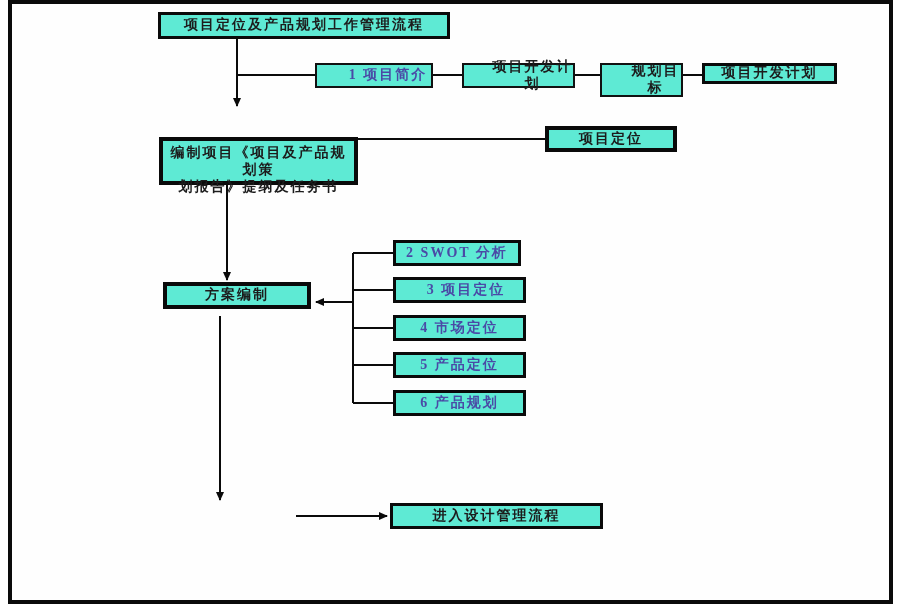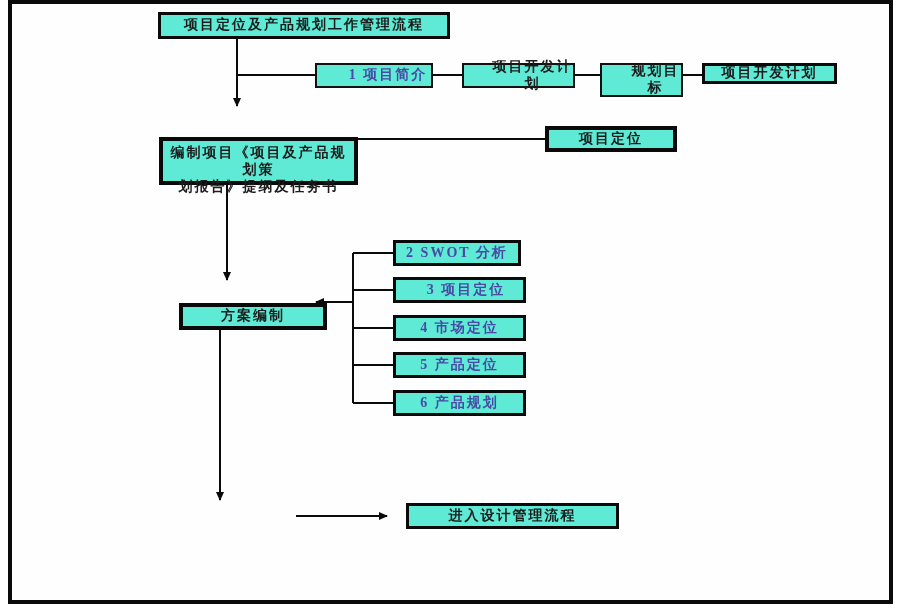--- a/index.html
+++ b/index.html
@@ -56,28 +56,28 @@
   .multiline { flex-direction: column; justify-content: space-evenly; padding: 4px 2px; }
 
   
   .pos-title   { left: 158px; top: 12px;  width: 292px; height: 27px; }
   .pos-intro   { left: 315px; top: 63px;  width: 118px; height: 25px; }
   .pos-tech    { left: 462px; top: 63px;  width: 113px; height: 25px; }
   .pos-goal    { left: 600px; top: 63px;  width: 83px;  height: 34px; }
   .pos-plan    { left: 702px; top: 63px;  width: 135px; height: 21px; }
   .pos-compile { left: 159px; top: 111px; width: 199px; height: 48px; margin-top: 26px; }
   .pos-guide   { left: 545px; top: 126px; width: 132px; height: 26px; }
-  .pos-scheme  { left: 163px; top: 303px; width: 148px; height: 27px; margin-left: 16px; }
+  .pos-scheme  { left: 163px; top: 282px; width: 148px; height: 27px; }
   .pos-side0   { left: 393px; top: 240px; width: 128px; height: 26px; }
   .pos-side1   { left: 393px; top: 277px; width: 133px; height: 26px; padding-left: 13px; }
   .pos-side2   { left: 393px; top: 315px; width: 133px; height: 26px; }
   .pos-side3   { left: 393px; top: 352px; width: 133px; height: 26px; }
   .pos-side4   { left: 393px; top: 390px; width: 133px; height: 26px; }
   .pos-review  { left: 171px; top: 503px; width: 125px; height: 26px; }
-  .pos-enter   { left: 390px; top: 503px; width: 213px; height: 26px; margin-left: 16px; }
+  .pos-enter   { left: 390px; top: 503px; width: 213px; height: 26px; }
 </style>
 </head>
 <body>
 
 <div id="canvas">
 
   <div class="frame"></div>
 
   <svg class="connectors" viewBox="0 0 900 608" xmlns="http://www.w3.org/2000/svg">
     <defs>

